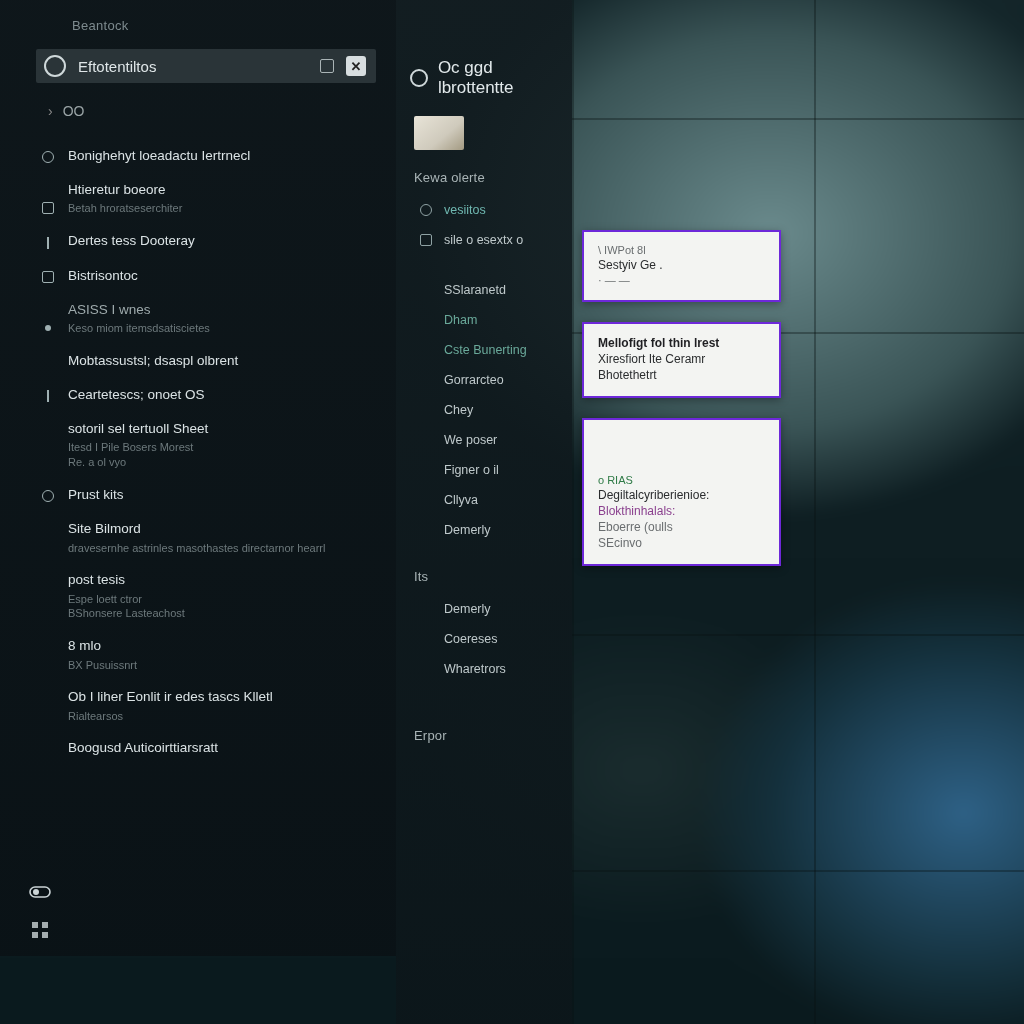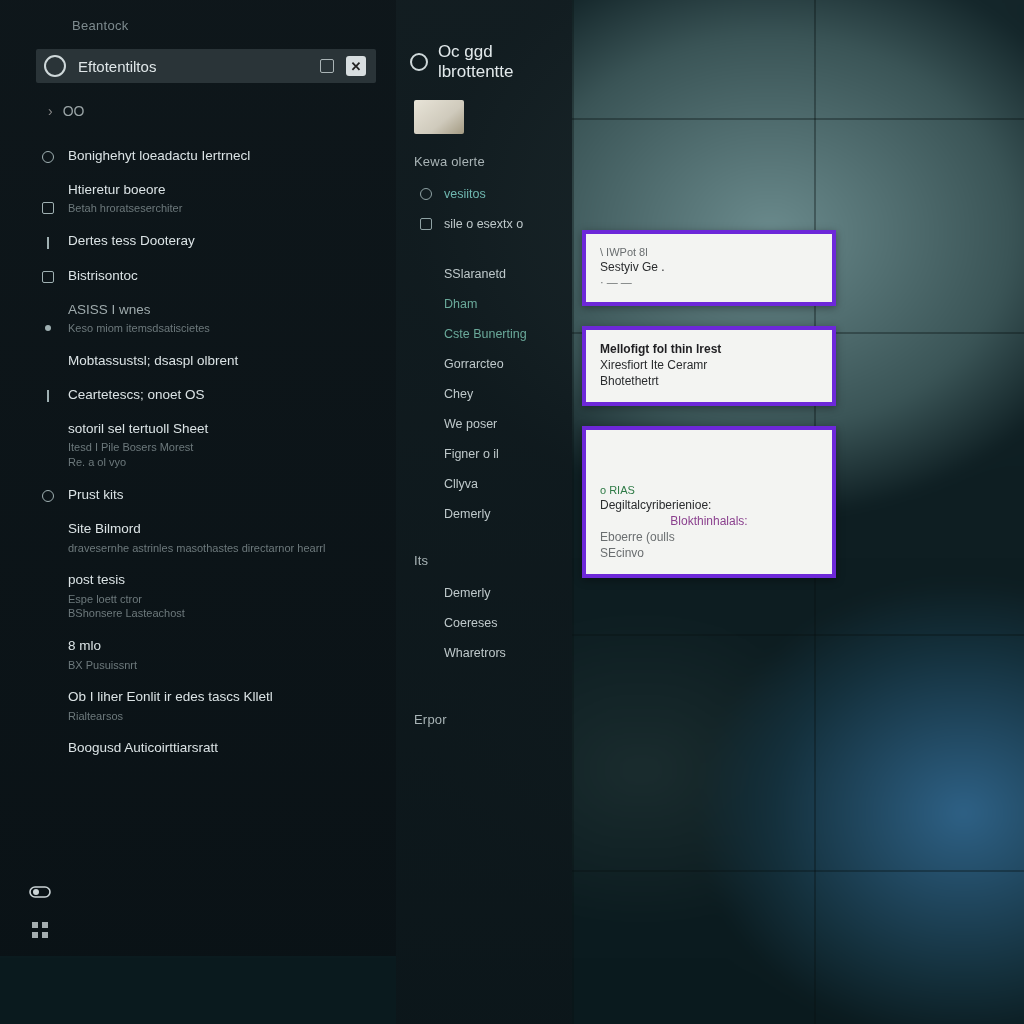--- a/index.html
+++ b/index.html
@@ -94,21 +94,21 @@
   }
   .bottom-icons .bi {
     width: 24px; height: 20px; color: #cbd4d6; display: flex; align-items: center; justify-content: center;
   }
 
   
   .center {
     position: absolute; left: 396px; top: 0; width: 176px; height: 1024px;
     background: linear-gradient(180deg, rgba(18,28,32,.9) 0%, rgba(12,22,26,.92) 100%);
     z-index: 4;
-    padding-top: 32px;
+    padding-top: 48px;
   }
   .center-title {
     display: flex; align-items: center; gap: 10px;
     padding: 10px 0 18px 14px;
     color: #e2e9eb; font-size: 17px;
   }
   .center-title .o {
     width: 18px; height: 18px; border: 2px solid #cfd8da; border-radius: 50%;
   }
   .center .thumb {
@@ -132,32 +132,32 @@
     display: flex; align-items: center; justify-content: center;
     color: #8fa2a4; font-size: 12px;
   }
   .c-item.accent { color: #6fb7b0; }
   .c-item.accent2 { color: #6aa99a; }
   .section-gap { height: 20px; }
 
   
   .cards { position: absolute; left: 582px; top: 230px; z-index: 6; }
   .card {
-    width: 254px;
+    width: 199px;
     background: #f3f4f2;
-    border: 4px solid #6d28d9;
+    border: 2px solid #6d28d9;
     box-shadow: 0 2px 8px rgba(0,0,0,.35);
     margin-bottom: 20px;
     padding: 10px 14px 12px 14px;
     font-size: 12px;
     color: #2a2c2e;
   }
   .card .line { margin: 2px 0; }
   .card .muted { color: #6a6e70; }
-  .card .purple { color: #8a408e; text-align: center; }
+  .card .purple { color: #8a408e; }
   .card .green { color: #2e7a46; font-size: 11px; margin-top: 44px; }
   .card .small { font-size: 11px; }
   .card .strong { color: #1f1f22; font-weight: 600; }
 
   
   .ic-square { width: 12px; height: 12px; border: 1.5px solid currentColor; border-radius: 2px; display:inline-block; }
   .ic-circle { width: 12px; height: 12px; border: 1.5px solid currentColor; border-radius: 50%; display:inline-block; }
   .ic-dot    { width: 6px; height: 6px; background: currentColor; border-radius: 50%; display:inline-block; }
   .ic-pipe   { width: 2px; height: 12px; background: currentColor; display:inline-block; }
 </style>

